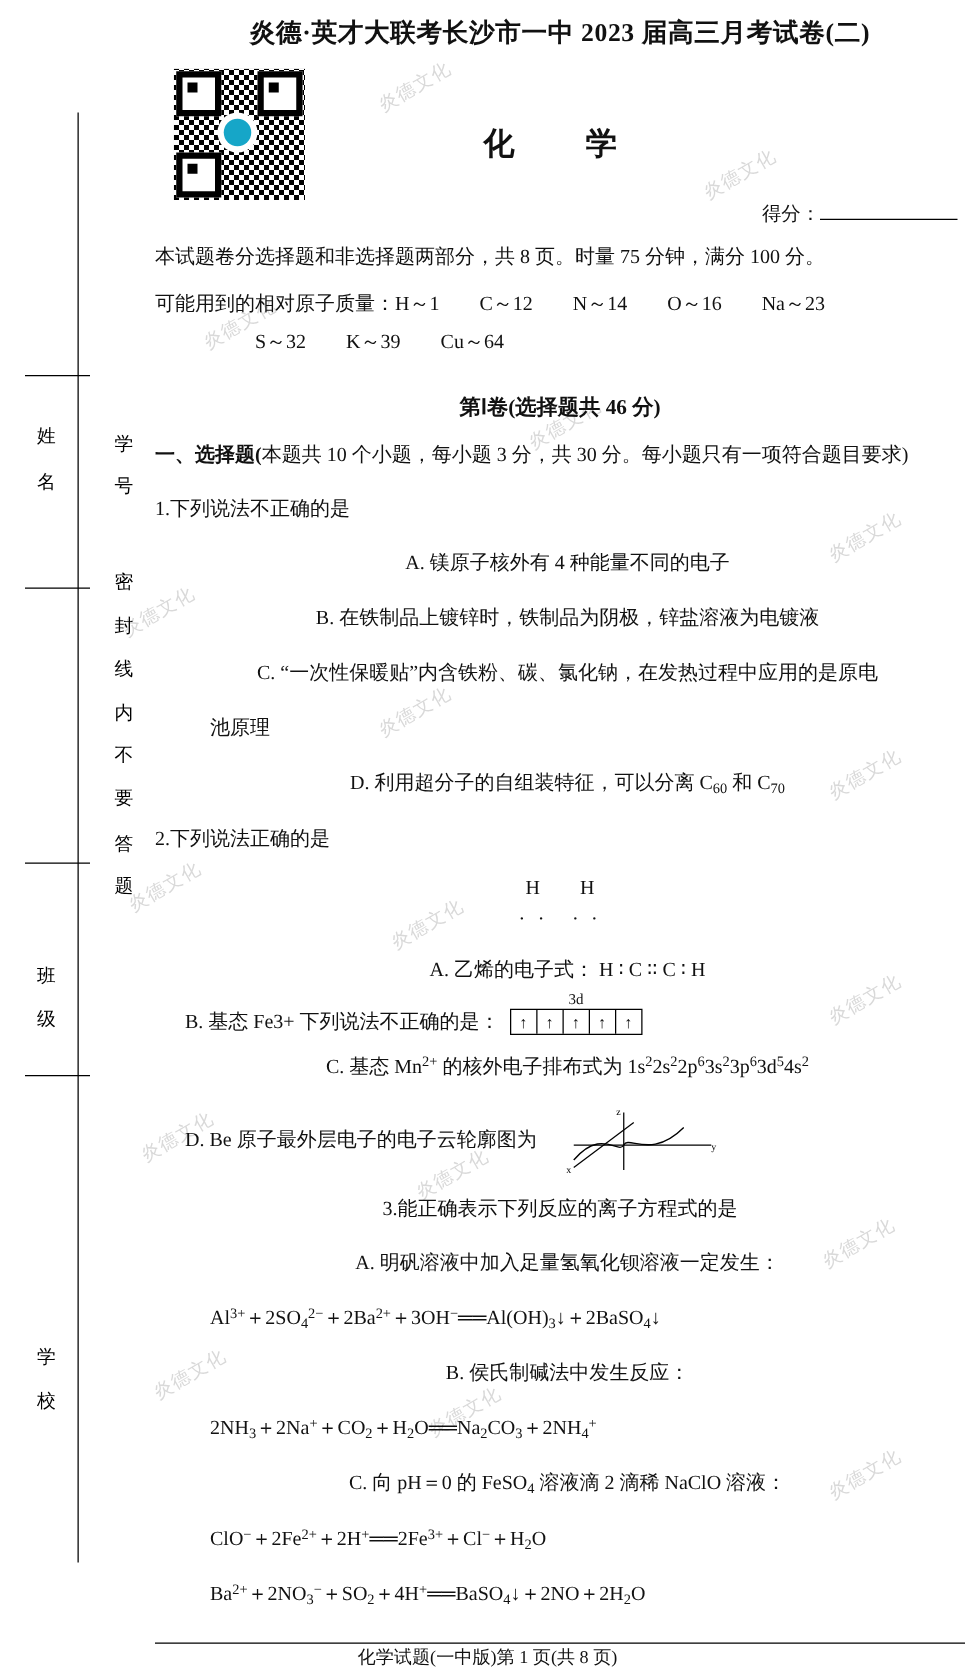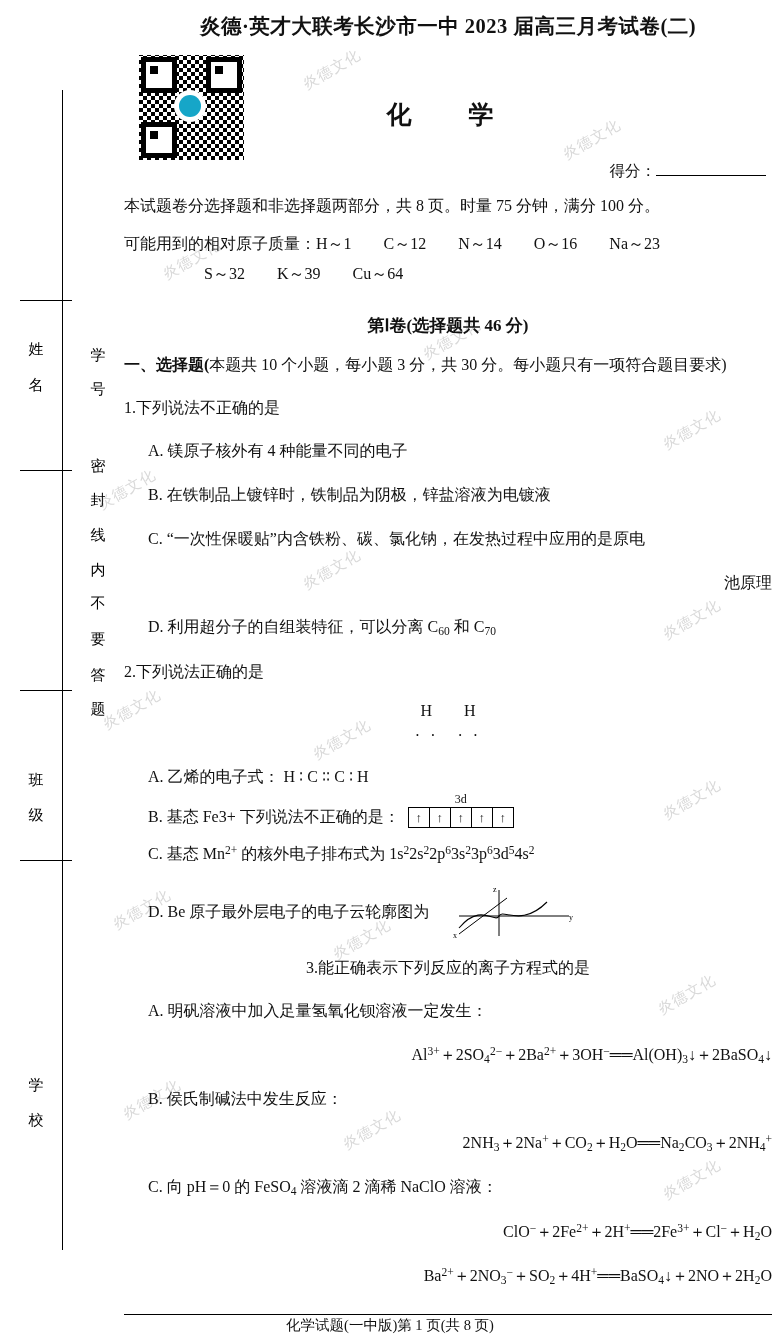--- a/index.html
+++ b/index.html
@@ -94,22 +94,22 @@
     font-size:16px;
     line-height:1.75;
     margin:10px 0 0 0;
     text-indent:0;
   }
   .indent1 { margin-left:28px; }
   .indent2 { margin-left:14px; }
   .bold { font-weight:bold; }
   .sec-head { margin-top:26px; text-align:center; font-size:17px; font-weight:bold; }
   .q { margin-top:9px; font-size:16px; line-height:1.7;font-family:Liberation Serif, serif; }
-  .opt { margin-left:24px; font-size:16px; line-height:1.75; }
-  .opt2 { margin-left:44px; font-size:16px; line-height:1.75;text-align:right; }
+  .opt { margin-left:12px; font-size:16px; line-height:1.75;text-align:center; }
+  .opt2 { margin-left:44px; font-size:16px; line-height:1.75; }
   sub { font-size:0.72em; vertical-align:-0.28em; }
   sup { font-size:0.72em; vertical-align:0.42em; }
 
   .lewis { text-align:center; margin:4px 0 0 0; font-size:16px; line-height:1.3;}
 
   .orbital-row { display:flex; align-items:center; margin-left:24px; margin-top:6px; }
   .orbital-box { display:flex; border:1px solid #000; margin-left:8px; position:relative; }
   .orbital-box div { width:20px; height:19px; border-right:1px solid #000; text-align:center; font-size:13px; line-height:19px; }
   .orbital-box div:last-child { border-right:none; }
   .orb-label { position:absolute; top:-16px; left:50%; transform:translateX(-50%); font-size:12px; }

